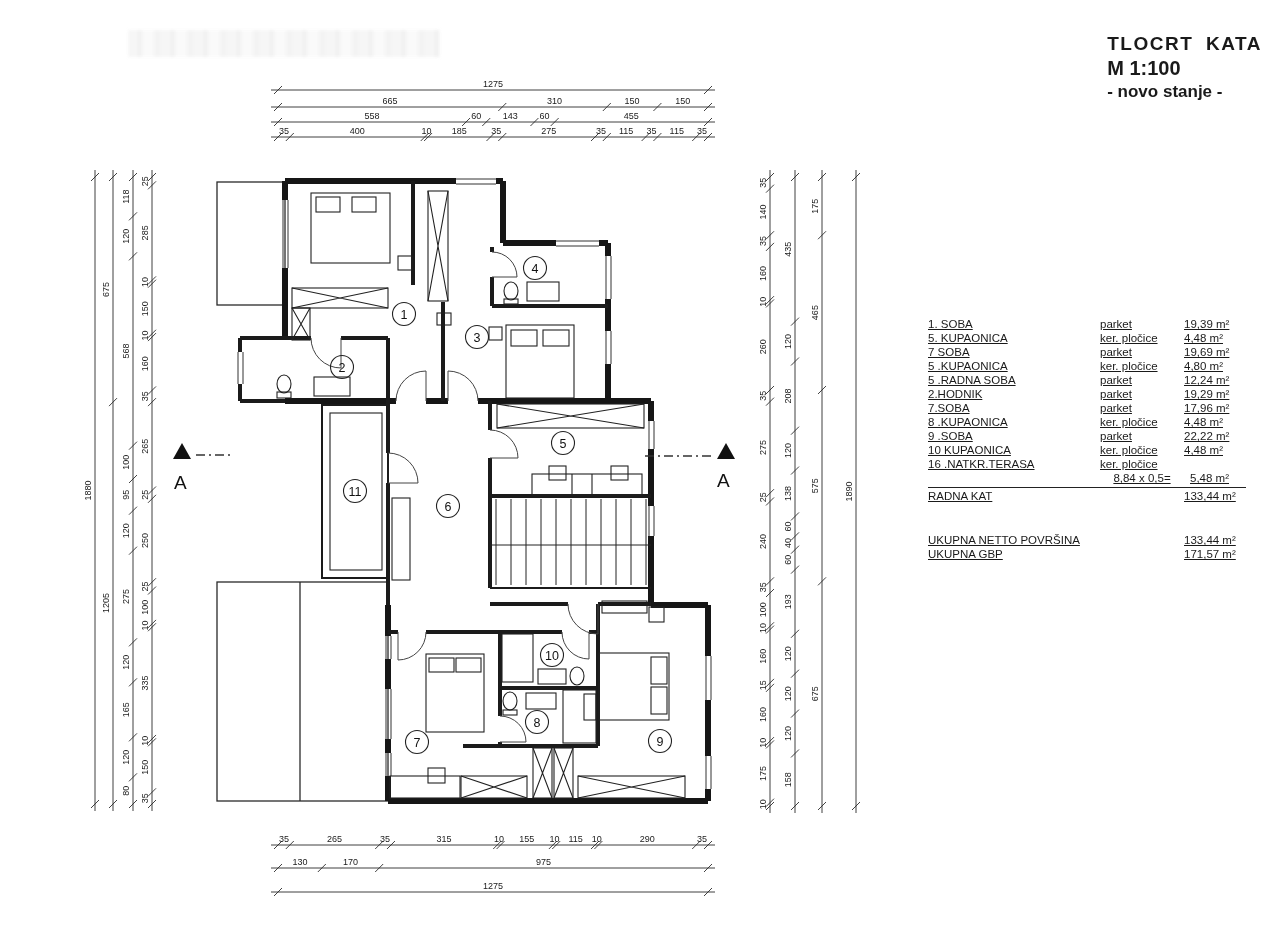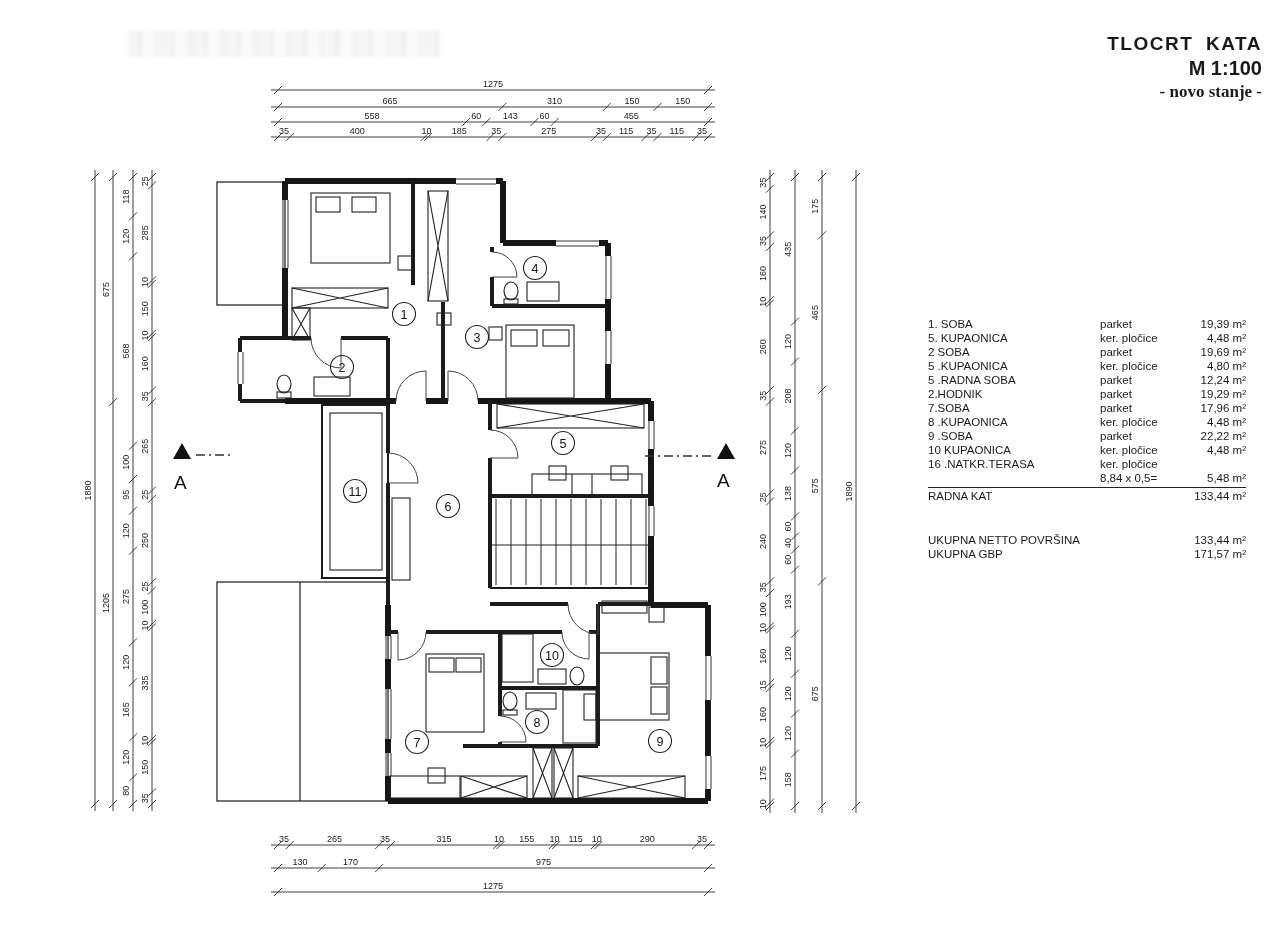--- a/index.html
+++ b/index.html
@@ -3,30 +3,30 @@
 <meta charset="utf-8">
 <style>
   html,body{margin:0;padding:0;background:#e9e9e9;}
   .page{position:relative;width:1280px;height:942px;background:#ffffff;overflow:hidden;
         font-family:"Liberation Sans", sans-serif;color:#1a1a1a;}
   .smudge{position:absolute;left:128px;top:30px;width:312px;height:27px;opacity:.55;
     background:
       repeating-linear-gradient(90deg,#f0f0f0 0 9px,#e7e7e7 9px 14px,#f6f6f6 14px 26px,#ebebeb 26px 33px),
       repeating-linear-gradient(0deg,#f4f4f4 0 5px,#ececec 5px 11px);
     filter:blur(1.6px);}
-  .title-block{position:absolute;right:18px;top:32px;text-align:right;font-weight:bold;line-height:1.25;}
+  .title-block{position:absolute;right:18px;top:32px;text-align:left;font-weight:bold;line-height:1.25;}
   .ttl1{font-size:19px;letter-spacing:1.5px;word-spacing:6px;}
   .ttl2{font-size:20px;}
-  .ttl3{font-size:17px;font-family:Liberation Serif, serif;}
+  .ttl3{font-size:17px;}
   #legend{position:absolute;left:928px;top:317px;width:318px;font-size:11.5px;line-height:14px;}
-  .lr{display:flex;white-space:nowrap;}
+  .lr{display:flex;white-space:nowrap;text-decoration:underline;}
   .lr .c1{width:172px;}
   .lr .c2{width:84px;}
-  .lr .c3{flex:1;text-align:right;}
-  .lr.calc .c2{text-align:left;padding-right:6px;}
+  .lr .c3{flex:1;}
+  .lr.calc .c2{text-align:center;padding-right:6px;}
   .rule{border-top:1.6px solid #222;margin:2px 0 1px 0;}
   .gap{height:30px;}
   svg{position:absolute;left:0;top:0;}
   svg text{font-family:"Liberation Sans", sans-serif;}
   .dim-label{font-size:9px;fill:#1a1a1a;}
   .room-num{font-size:12.5px;fill:#111;}
   .sec-a{font-size:19px;fill:#111;font-weight:500;}
 </style>
 </head>
 <body>
@@ -516,21 +516,21 @@
         <span class="c1">1. SOBA</span>
         <span class="c2">parket</span>
         <span class="c3">19,39 m²</span>
       </div>
       <div class="lr">
         <span class="c1">5. KUPAONICA</span>
         <span class="c2">ker. pločice</span>
         <span class="c3">4,48 m²</span>
       </div>
       <div class="lr">
-        <span class="c1">2  SOBA</span>
+        <span class="c1">7  SOBA</span>
         <span class="c2">parket</span>
         <span class="c3">19,69 m²</span>
       </div>
       <div class="lr">
         <span class="c1">5 .KUPAONICA</span>
         <span class="c2">ker. pločice</span>
         <span class="c3">4,80 m²</span>
       </div>
       <div class="lr">
         <span class="c1">5 .RADNA SOBA</span>

